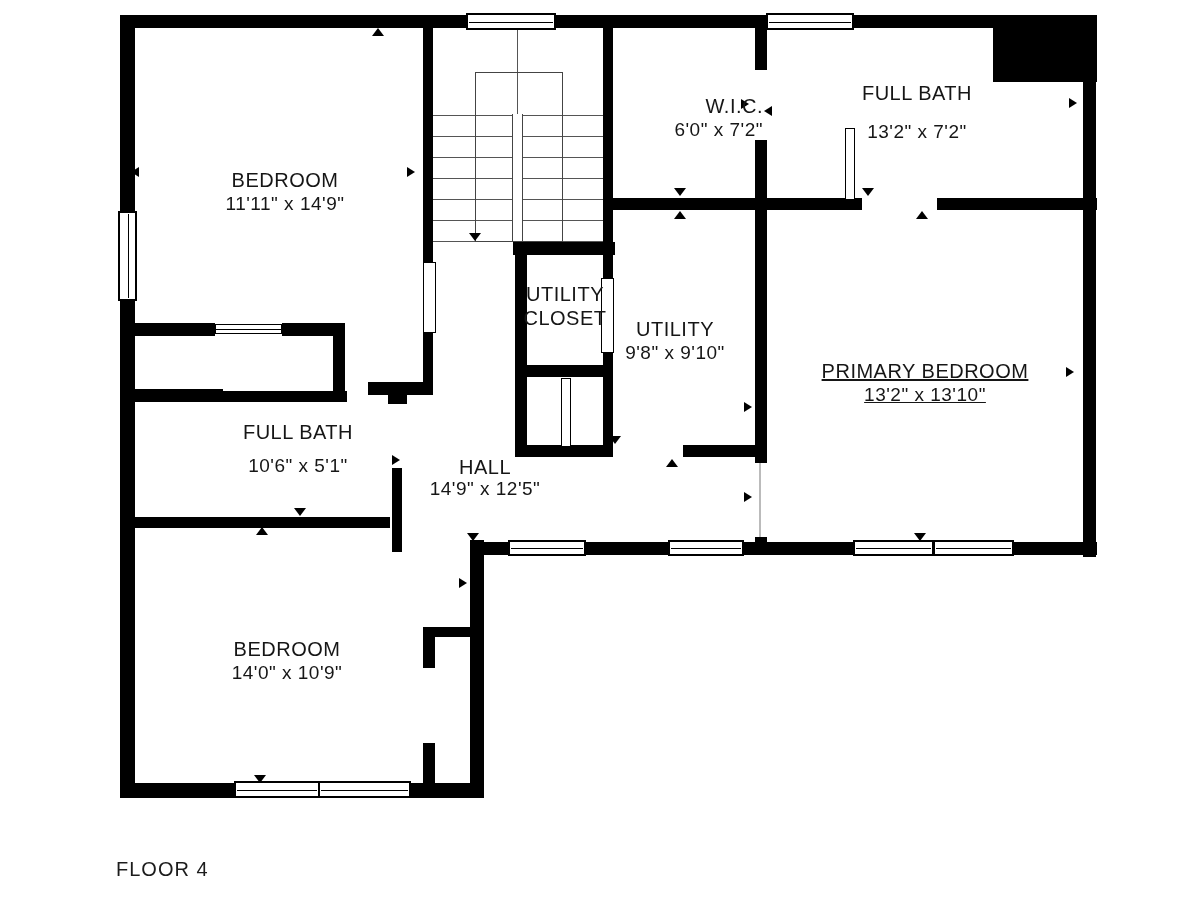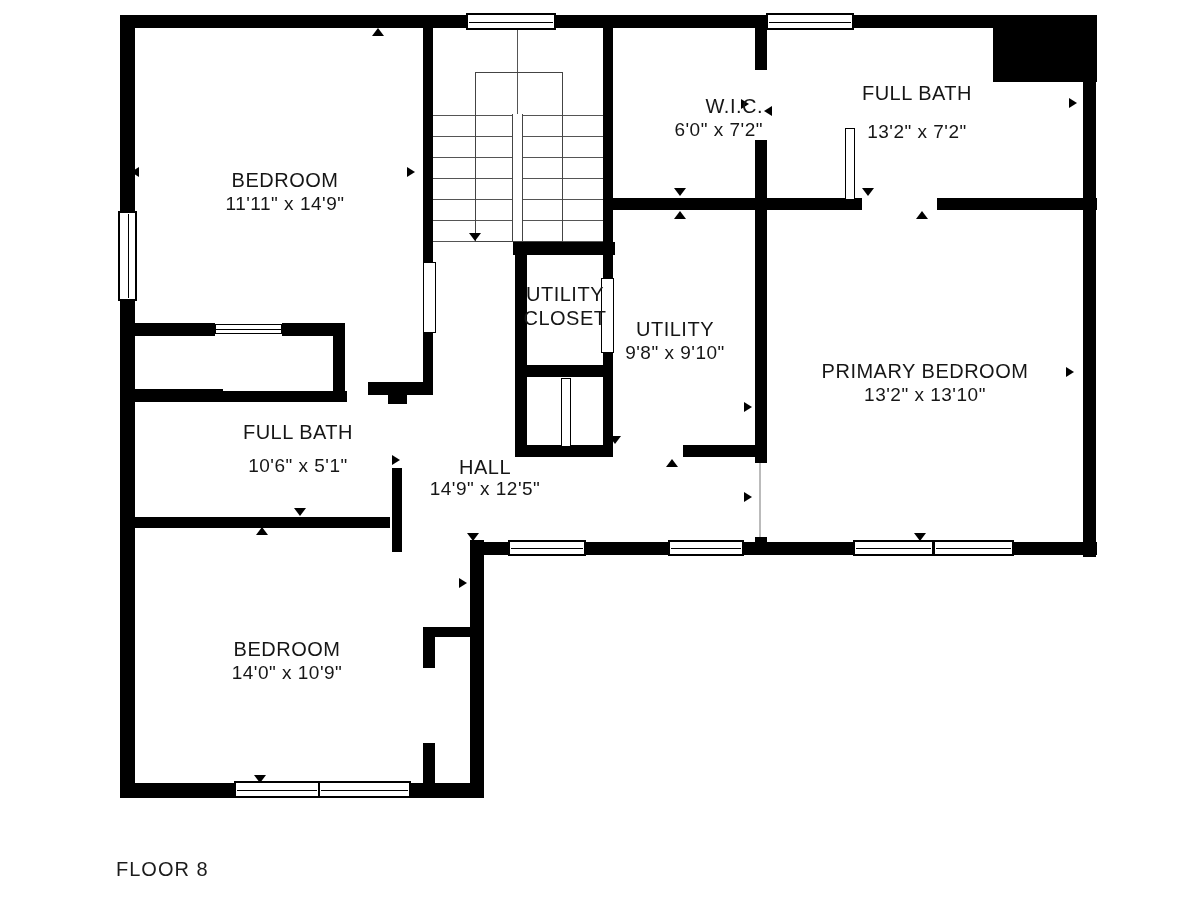--- a/index.html
+++ b/index.html
@@ -143,32 +143,32 @@
     <div class="dims">13'2" x 7'2"</div>
   </div>
   <div class="room-label" style="left:505px;top:282px;width:120px;">
     <div>UTILITY</div>
     <div>CLOSET</div>
   </div>
   <div class="room-label" style="left:595px;top:317px;width:160px;">
     <div>UTILITY</div>
     <div class="dims">9'8" x 9'10"</div>
   </div>
-  <div class="room-label" style="left:795px;top:359px;width:260px;">
+  <div class="room-label" style="left:795px;top:359px;width:260px;text-decoration:underline;">
     <div>PRIMARY BEDROOM</div>
     <div class="dims">13'2" x 13'10"</div>
   </div>
   <div class="room-label" style="left:198px;top:420px;width:200px;">
     <div class="gap-md">FULL BATH</div>
     <div class="dims">10'6" x 5'1"</div>
   </div>
   <div class="room-label" style="left:401px;top:456px;width:168px;line-height:22px;">
     <div>HALL</div>
     <div class="dims">14'9" x 12'5"</div>
   </div>
   <div class="room-label" style="left:167px;top:637px;width:240px;">
     <div>BEDROOM</div>
     <div class="dims">14'0" x 10'9"</div>
   </div>
 
-  <div class="floor-label">FLOOR 8</div>
+  <div class="floor-label">FLOOR 4</div>
 
 </div>
 
 </body></html>

